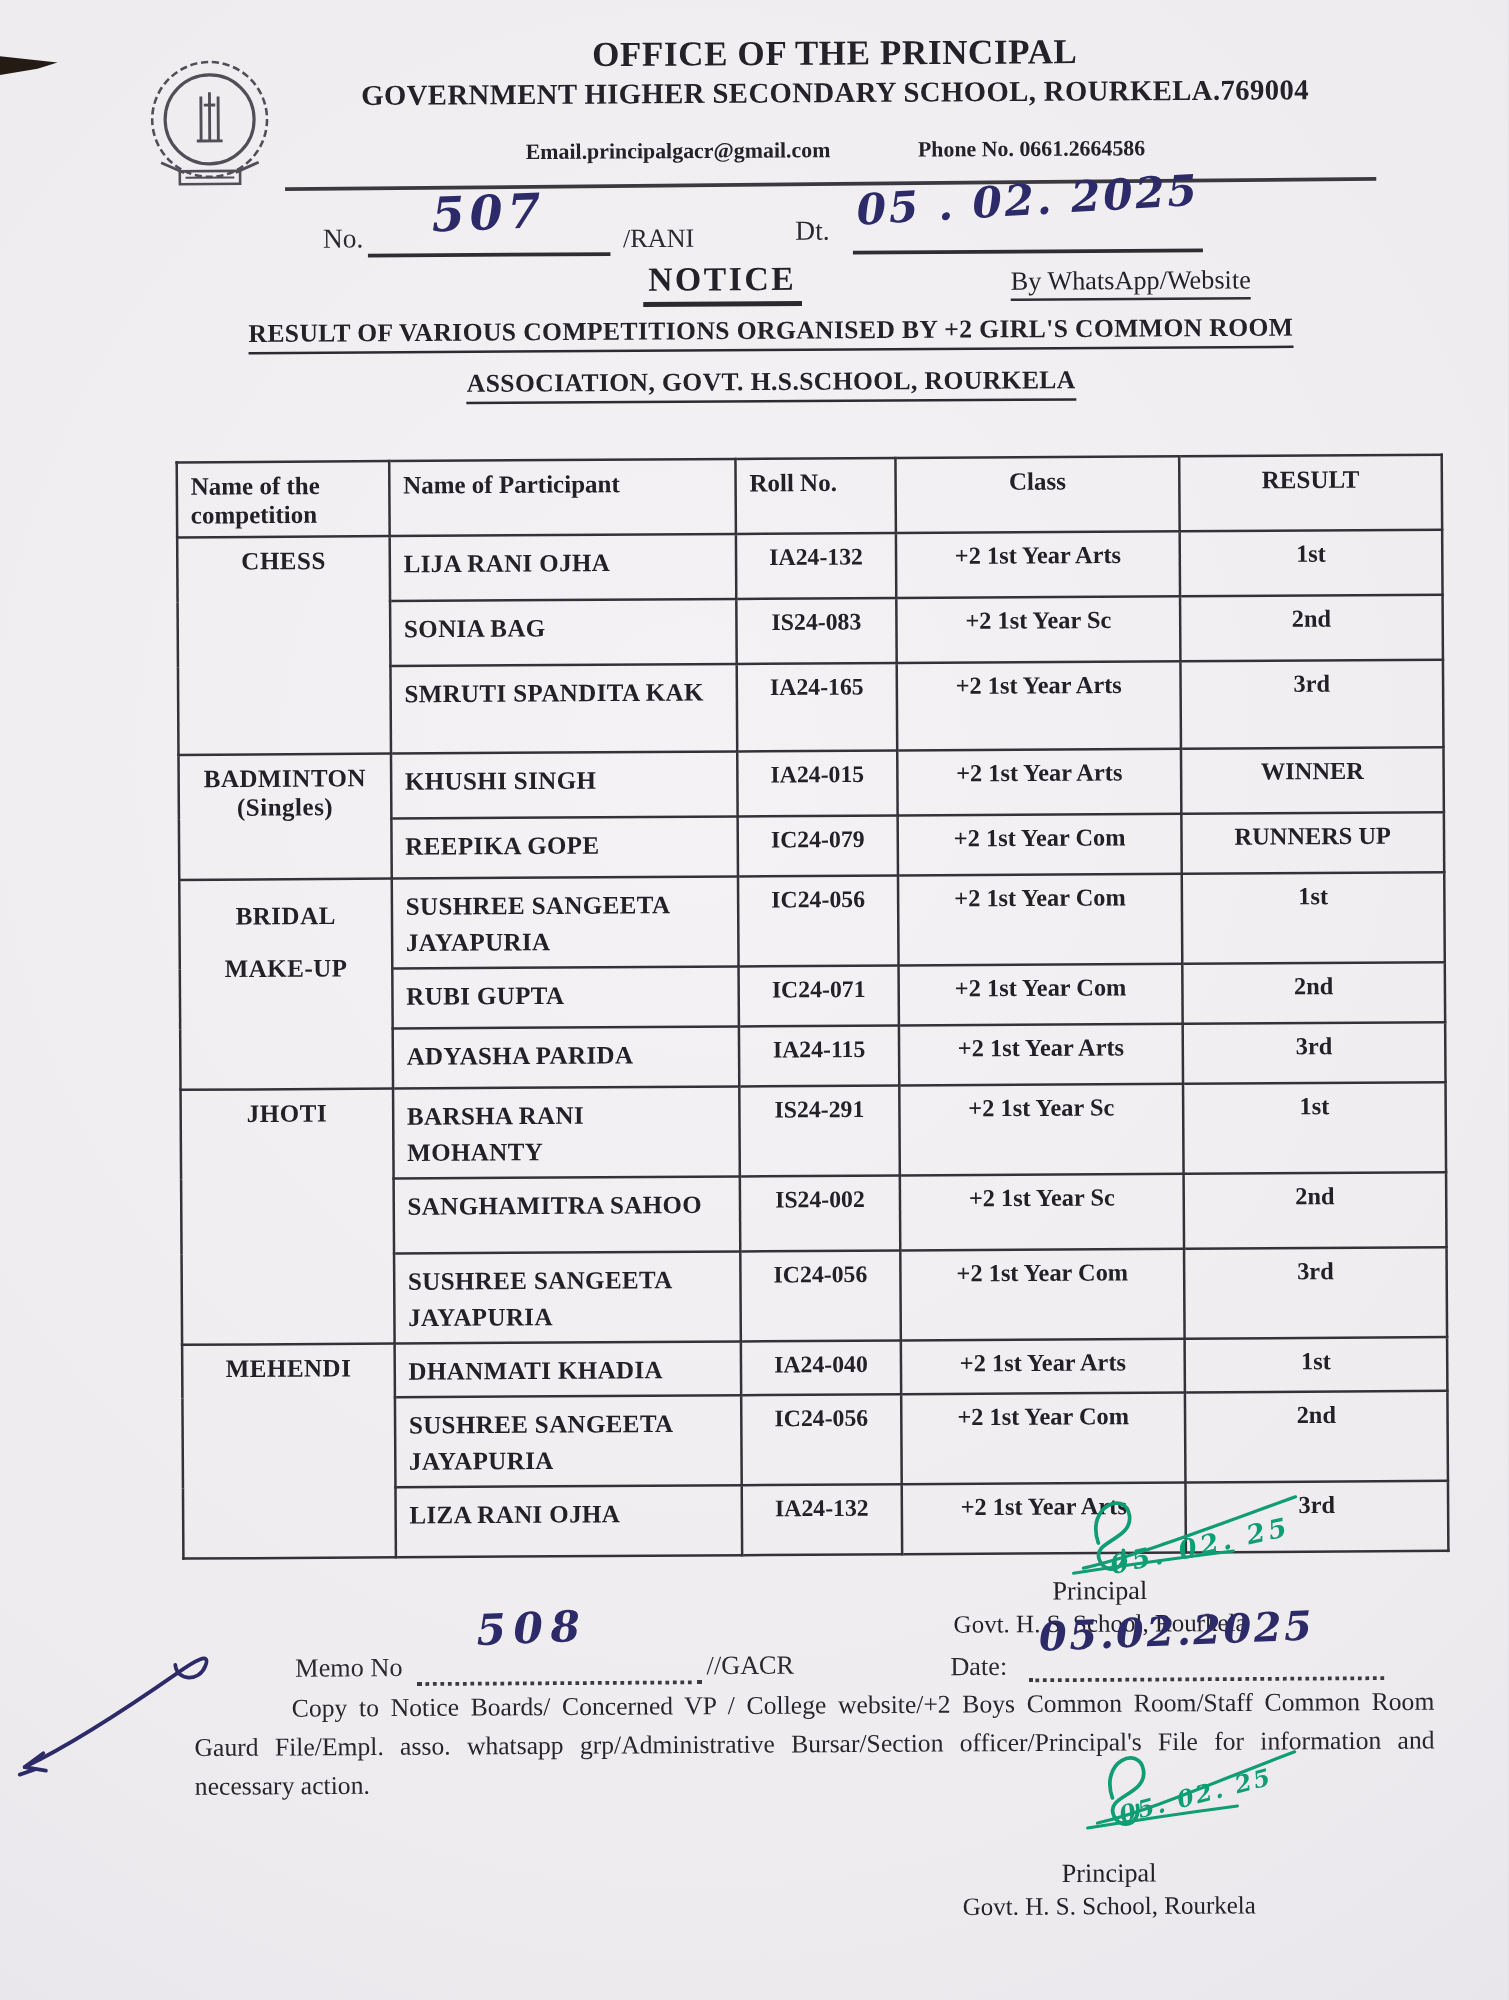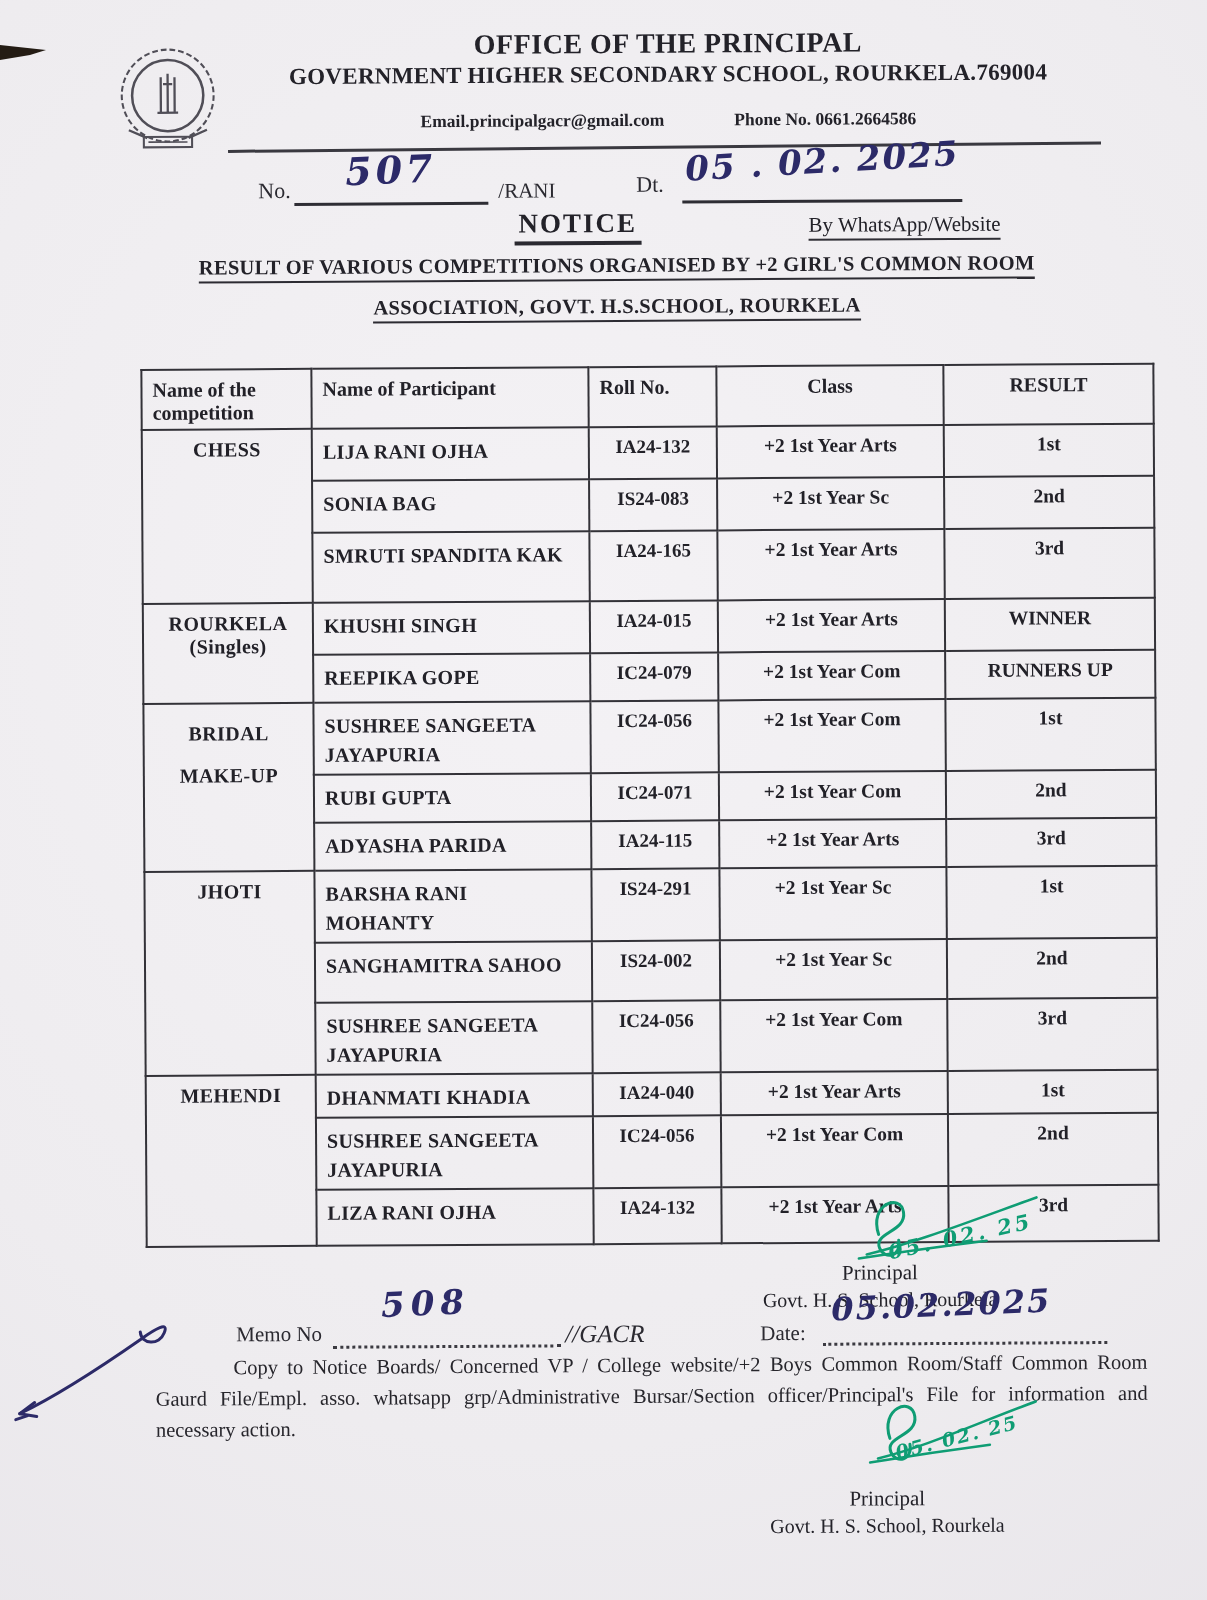--- a/index.html
+++ b/index.html
@@ -66,21 +66,21 @@
   .sig1-date{left:884px;top:1226px;font-size:21px;transform:rotate(-12deg);letter-spacing:3px;}
   .sig2-date{left:890px;top:1428px;font-size:19px;transform:rotate(-14deg);letter-spacing:2px;}
   .principal-block{width:270px;text-align:center;line-height:1.35;}
   .pb1{left:742px;top:1260px;}
   .pb2{left:748px;top:1486px;}
   .principal-role{font-size:21px;}
   .principal-org{font-size:20px;}
 
   .memo-label{left:233px;top:1320px;font-size:21px;}
   .memo-dots{left:330px;top:1300px;width:228px;height:44px;border-bottom:3px dotted #3b3a41;}
-  .memo-suffix{left:562px;top:1320px;font-size:25px;font-style:italic;}
+  .memo-suffix{left:562px;top:1320px;font-size:21px;}
   .ink-memo-no{left:378px;top:1282px;font-size:34px;transform:rotate(-2deg);letter-spacing:6px;}
   .date-label{left:757px;top:1322px;font-size:21px;}
   .date-dots{left:820px;top:1302px;width:284px;height:42px;border-bottom:3px dotted #3b3a41;}
   .ink-memo-date{left:828px;top:1288px;font-size:32px;transform:rotate(-2deg);letter-spacing:2px;}
 
   .distribution{left:152px;top:1350px;width:992px;font-size:20.5px;line-height:1.5;
     text-align:justify;text-indent:78px;color:#27262c;margin:0;}
 
   svg .pen{fill:none;stroke:#0f9d74;stroke-linecap:round;}
   svg .blue{fill:none;stroke:#2c2a68;stroke-linecap:round;}
@@ -163,21 +163,21 @@
         </tr>
         <tr style="height:70px">
           <td class="part">SMRUTI SPANDITA KAK</td>
           <td class="roll">IA24-165</td>
           <td class="cls">+2 1st Year Arts</td>
           <td class="res">3rd</td>
         </tr>
 
         <tr style="height:52px">
           <td class="comp" rowspan="2">
-            <div>ROURKELA</div>
+            <div>BADMINTON</div>
             <div class="comp-note">(Singles)</div>
           </td>
           <td class="part">KHUSHI SINGH</td>
           <td class="roll">IA24-015</td>
           <td class="cls">+2 1st Year Arts</td>
           <td class="res">WINNER</td>
         </tr>
         <tr style="height:48px">
           <td class="part">REEPIKA GOPE</td>
           <td class="roll">IC24-079</td>

